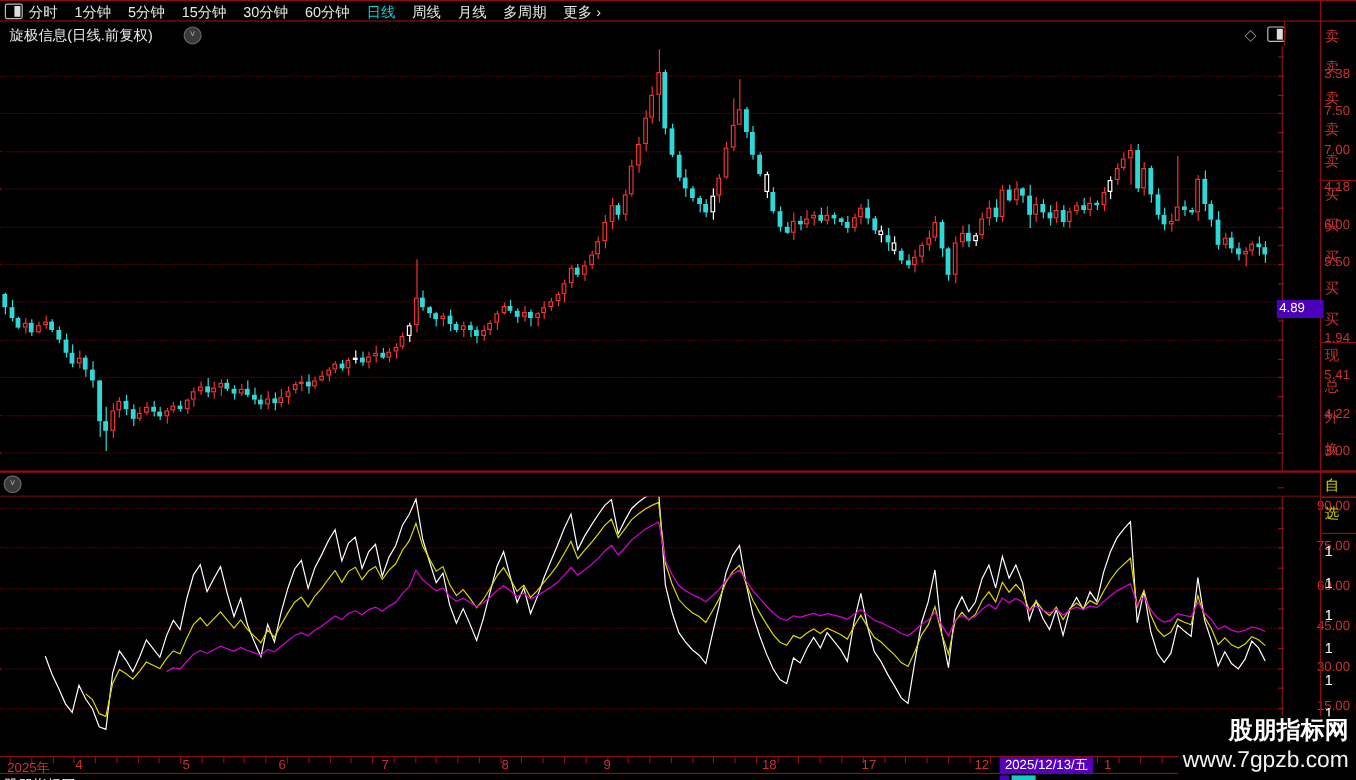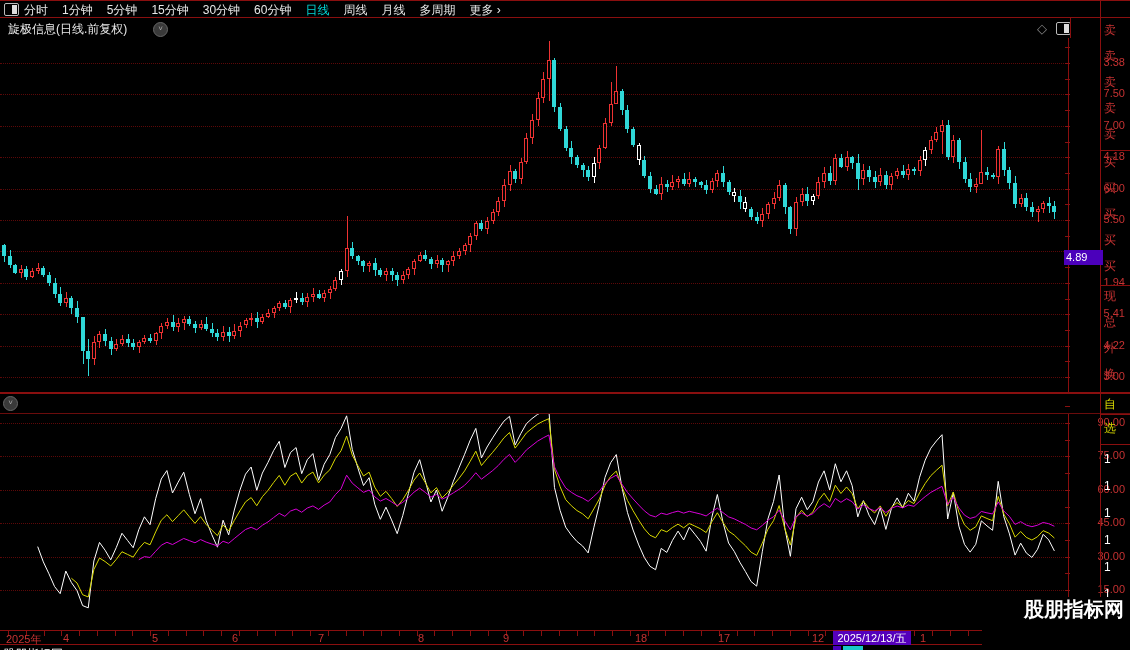--- a/index.html
+++ b/index.html
@@ -666,13 +666,14 @@
   </div>
 
 <div id="bottomstrip" class="abs">
   <div class="cuttext">股朋指标网</div>
   <div class="abs" style="left:833px;top:0;width:8px;height:4px;background:#4b00bb;"></div>
   <div class="abs" style="left:843px;top:0;width:20px;height:4px;background:#19c8c8;"></div>
 </div>
 
 <div id="watermark" class="abs">
   <div id="wm1">股朋指标网</div>
+  <div id="wm2">www.7gpzb.com</div>
 </div>
 
 </body></html>

